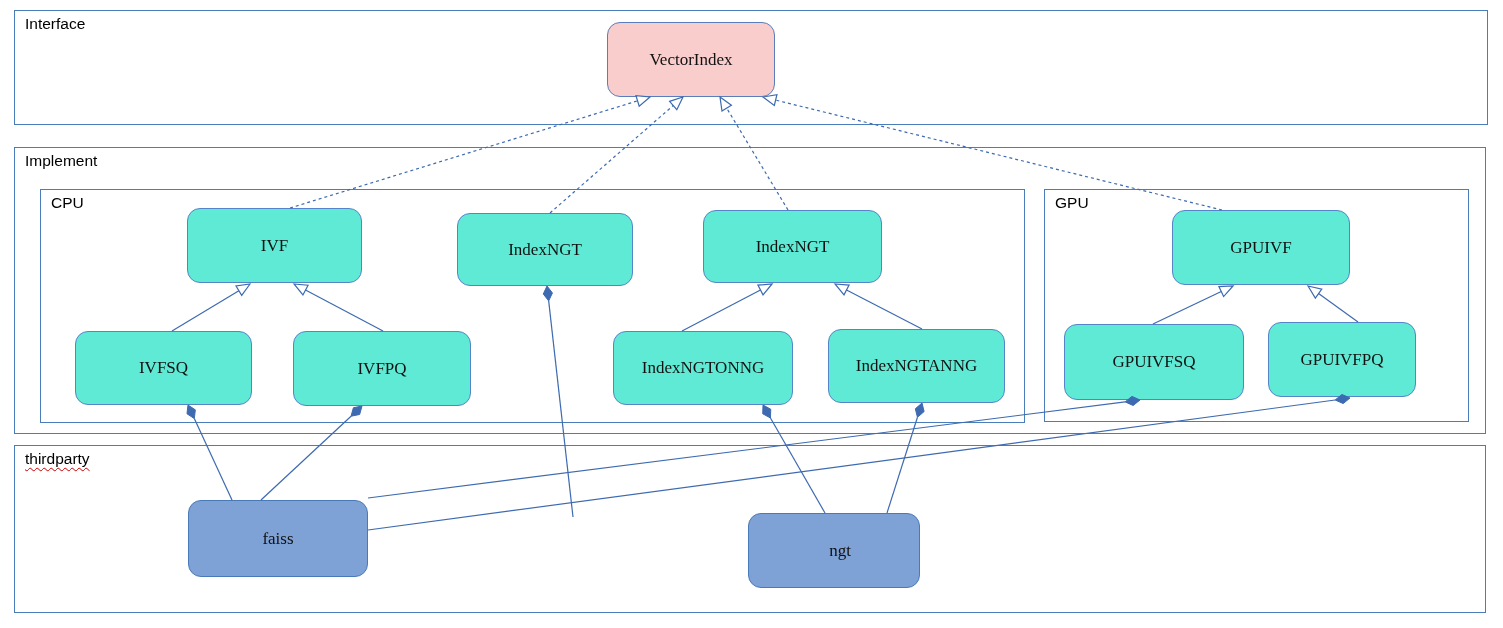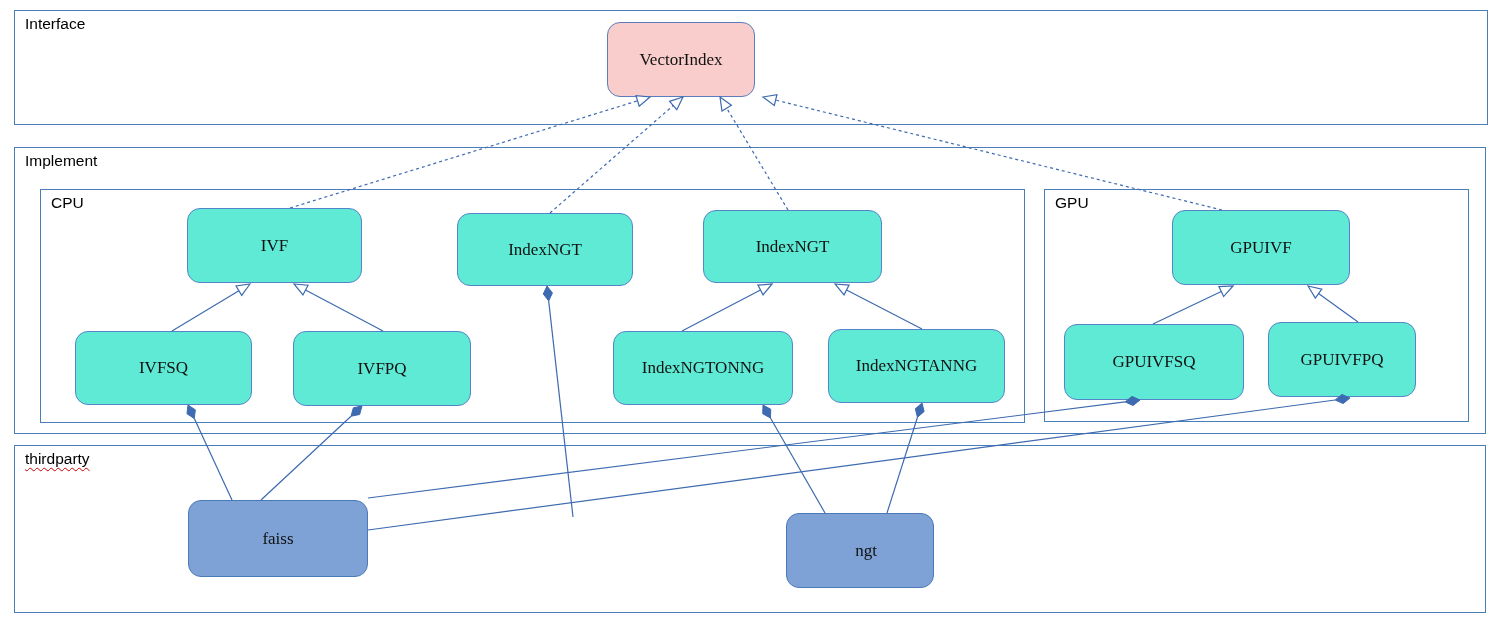--- a/index.html
+++ b/index.html
@@ -70,21 +70,21 @@
     </div>
     <div class="container" style="left: 40px; top: 189px; width: 985px; height: 234px; border-color: rgb(74, 126, 187);">
       <span class="container-label">CPU</span>
     </div>
     <div class="container" style="left: 1044px; top: 189px; width: 425px; height: 233px; border-color: rgb(74, 126, 187);">
       <span class="container-label">GPU</span>
     </div>
     <div class="container" style="left: 14px; top: 445px; width: 1472px; height: 168px; border-color: rgb(74, 126, 187);">
       <span class="container-label squiggle">thirdparty</span>
     </div>
-    <div class="node interface" style="left: 607px; top: 22px; width: 148px; height: 75px;">
+    <div class="node interface" style="left: 607px; top: 22px; width: 168px; height: 75px;">
       <span>VectorIndex</span>
     </div>
     <div class="node impl" style="left: 187px; top: 208px; width: 175px; height: 75px;">
       <span>IVF</span>
     </div>
     <div class="node impl" style="left: 457px; top: 213px; width: 176px; height: 73px;">
       <span>IndexNGT</span>
     </div>
     <div class="node impl" style="left: 703px; top: 210px; width: 179px; height: 73px;">
       <span>IndexNGT</span>
@@ -106,21 +106,21 @@
     </div>
     <div class="node impl" style="left: 1064px; top: 324px; width: 180px; height: 76px;">
       <span>GPUIVFSQ</span>
     </div>
     <div class="node impl" style="left: 1268px; top: 322px; width: 148px; height: 75px;">
       <span>GPUIVFPQ</span>
     </div>
     <div class="node lib" style="left: 188px; top: 500px; width: 180px; height: 77px;">
       <span>faiss</span>
     </div>
-    <div class="node lib" style="left: 786px; top: 513px; width: 148px; height: 75px; padding-left: 12px;">
+    <div class="node lib" style="left: 748px; top: 513px; width: 172px; height: 75px; padding-left: 12px;">
       <span>ngt</span>
     </div>
     <svg id="edges-svg" viewBox="0 0 1503 628" xmlns="http://www.w3.org/2000/svg">
       <g>
         <polygon points="650,97 639.1976630077147,106.08622669236823 635.956563740586,95.57455339357239" fill="#ffffff" stroke="#3d6ab0" stroke-width="1.2"></polygon>
         <line x1="290" y1="208" x2="637.5771133741504" y2="100.83039004297031" stroke="#3d6ab0" stroke-width="1.2" stroke-dasharray="3 3"></line>
       </g>
       <g>
         <polygon points="683,97 676.817977477208,109.68986199797669 669.5876743249784,101.39994545274789" fill="#ffffff" stroke="#3d6ab0" stroke-width="1.2"></polygon>
         <line x1="550" y1="213" x2="673.2028259010932" y2="105.54490372536229" stroke="#3d6ab0" stroke-width="1.2" stroke-dasharray="3 3"></line>

